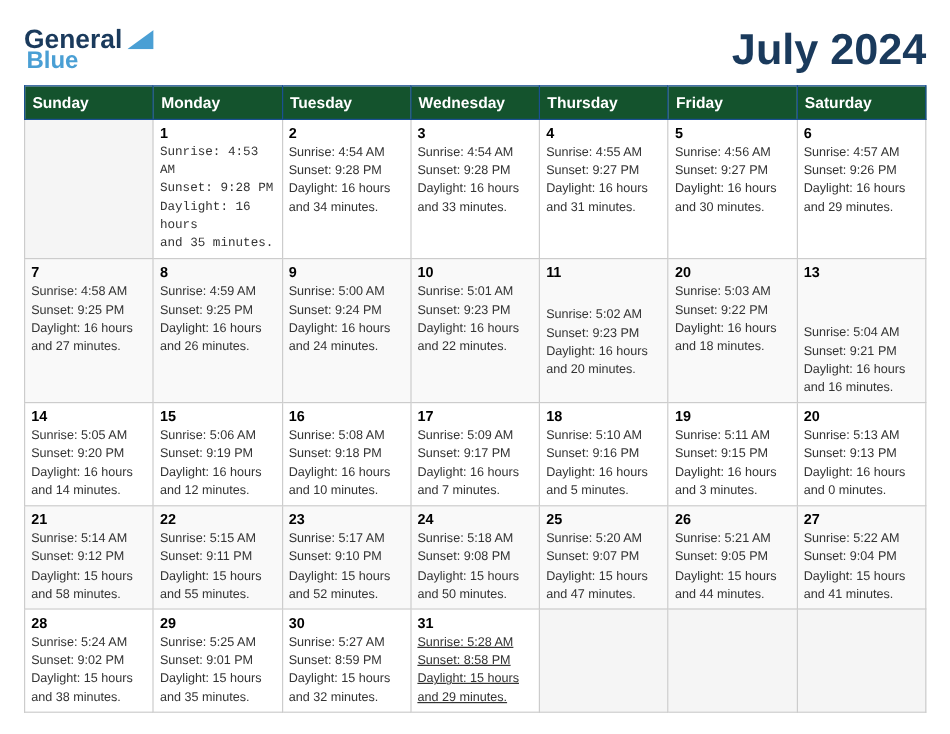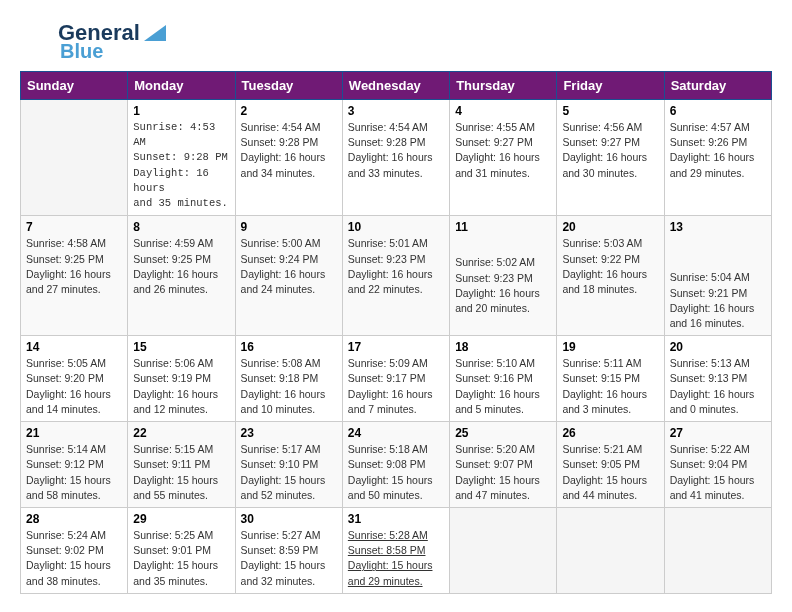--- a/index.html
+++ b/index.html
@@ -8,21 +8,20 @@
       background: #fff;
       width: 792px;
       min-height: 612px;
       padding: 20px;
     }
     .header-area {
       display: flex;
       justify-content: space-between;
       align-items: flex-start;
       margin-bottom: 8px;
-      margin-left: 38px;
     }
     .logo {
       display: flex;
       flex-direction: column;
       align-items: flex-start;
     }
     .title-area {
       text-align: right;
     }
     .month-title {
@@ -33,21 +32,21 @@
     .location-title {
       font-size: 16px;
       color: #444;
     }
     table {
       width: 100%;
       border-collapse: collapse;
       font-size: 11px;
     }
     thead tr th {
-      background-color: #701a75;
+      background-color: #14532d;
       color: #fff;
       text-align: left;
       padding: 6px 6px;
       font-size: 13px;
       font-weight: bold;
       border: 1px solid #1a5092;
     }
     tbody tr td {
       border: 1px solid #ccc;
       vertical-align: top;
@@ -82,20 +81,21 @@
   <div class="logo">
     <div style="display:flex; align-items:center; gap:4px;">
       <span style="font-size:22px; font-weight:bold; color:#1a3a5c;">General</span>
       <svg width="22" height="16" viewBox="0 0 22 16">
         <polygon points="0,16 22,0 22,16" fill="#4a9fd4"></polygon>
       </svg>
     </div>
     <span style="font-size:20px; font-weight:bold; color:#4a9fd4; margin-top:-6px; padding-left:2px;">Blue</span>
   </div>
   <div class="title-area">
+    <div class="month-title">July 2024</div>
   </div>
 </div>
 
 <table>
   <thead>
     <tr>
     <th>Sunday</th>
         <th>Monday</th>
         <th>Tuesday</th>
         <th>Wednesday</th>

